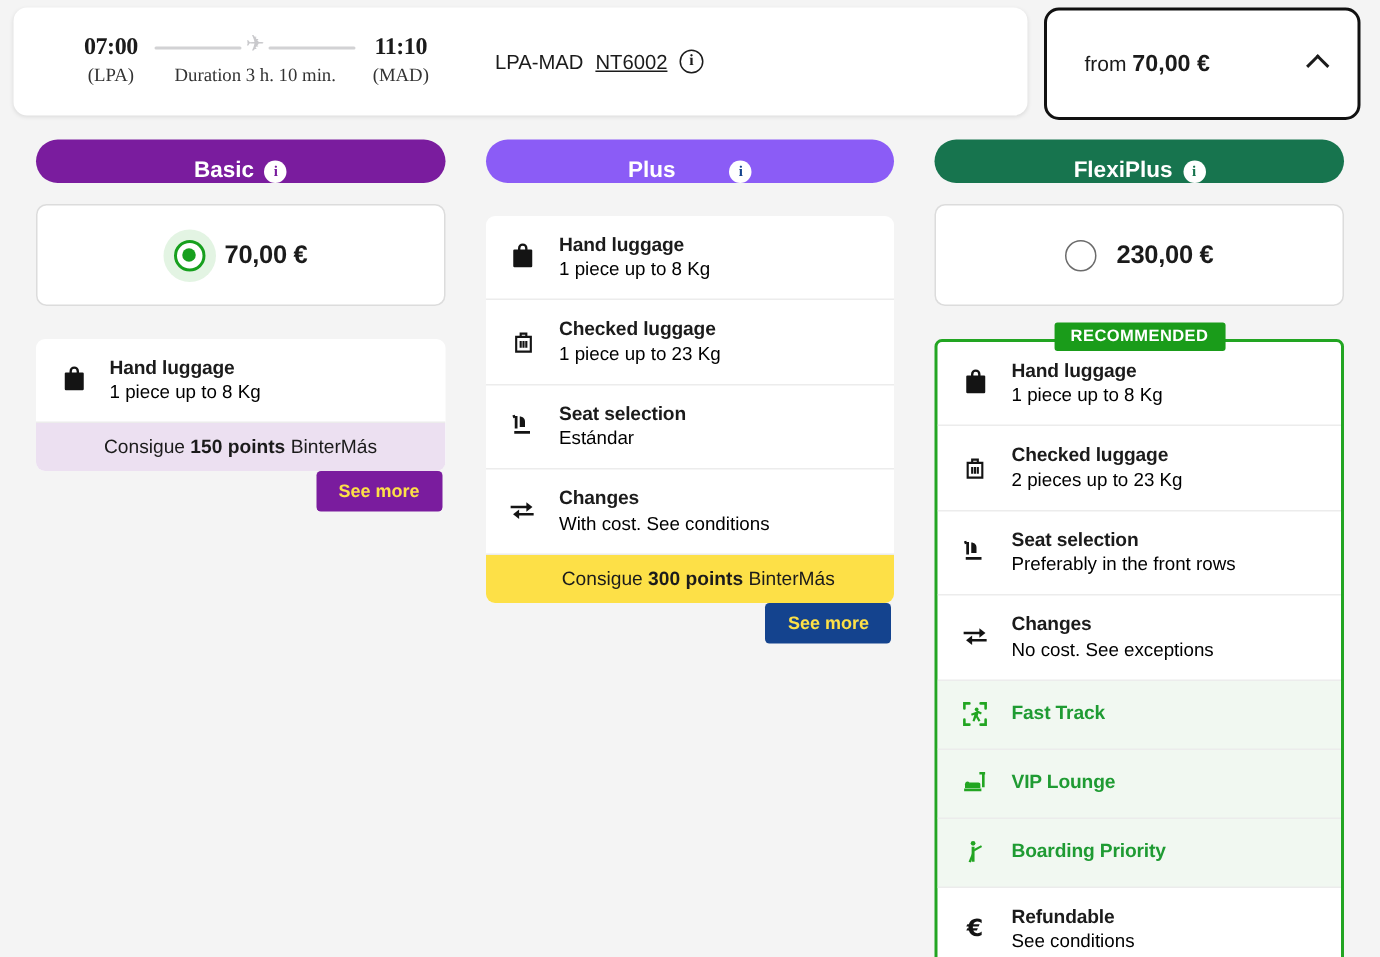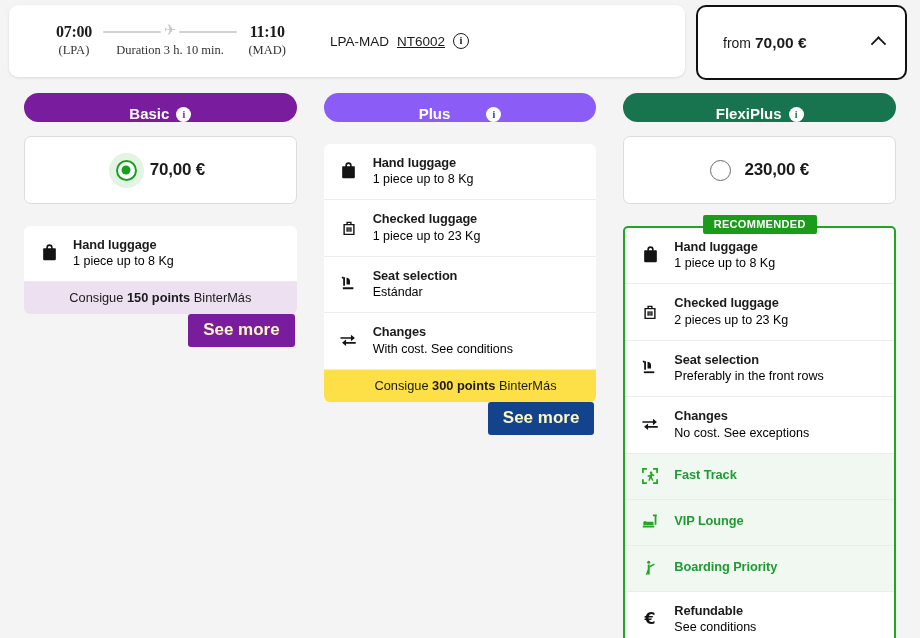--- a/index.html
+++ b/index.html
@@ -275,22 +275,22 @@
   }
   .points-banner b { font-weight: bold; }
 
   
   .see-more-row {
     display: flex;
     justify-content: flex-end;
     padding-right: 2px;
   }
   .see-more {
-    color: #fef9c3;
-    font-size: 17px;
+    color: #fde047;
+    font-size: 12px;
     font-weight: bold;
     padding: 6px 15px 7px;
     border-radius: 3px;
     border: none;
     cursor: pointer;
     font-family: "Liberation Sans", sans-serif;
   }
 </style>
 </head>
 <body>

